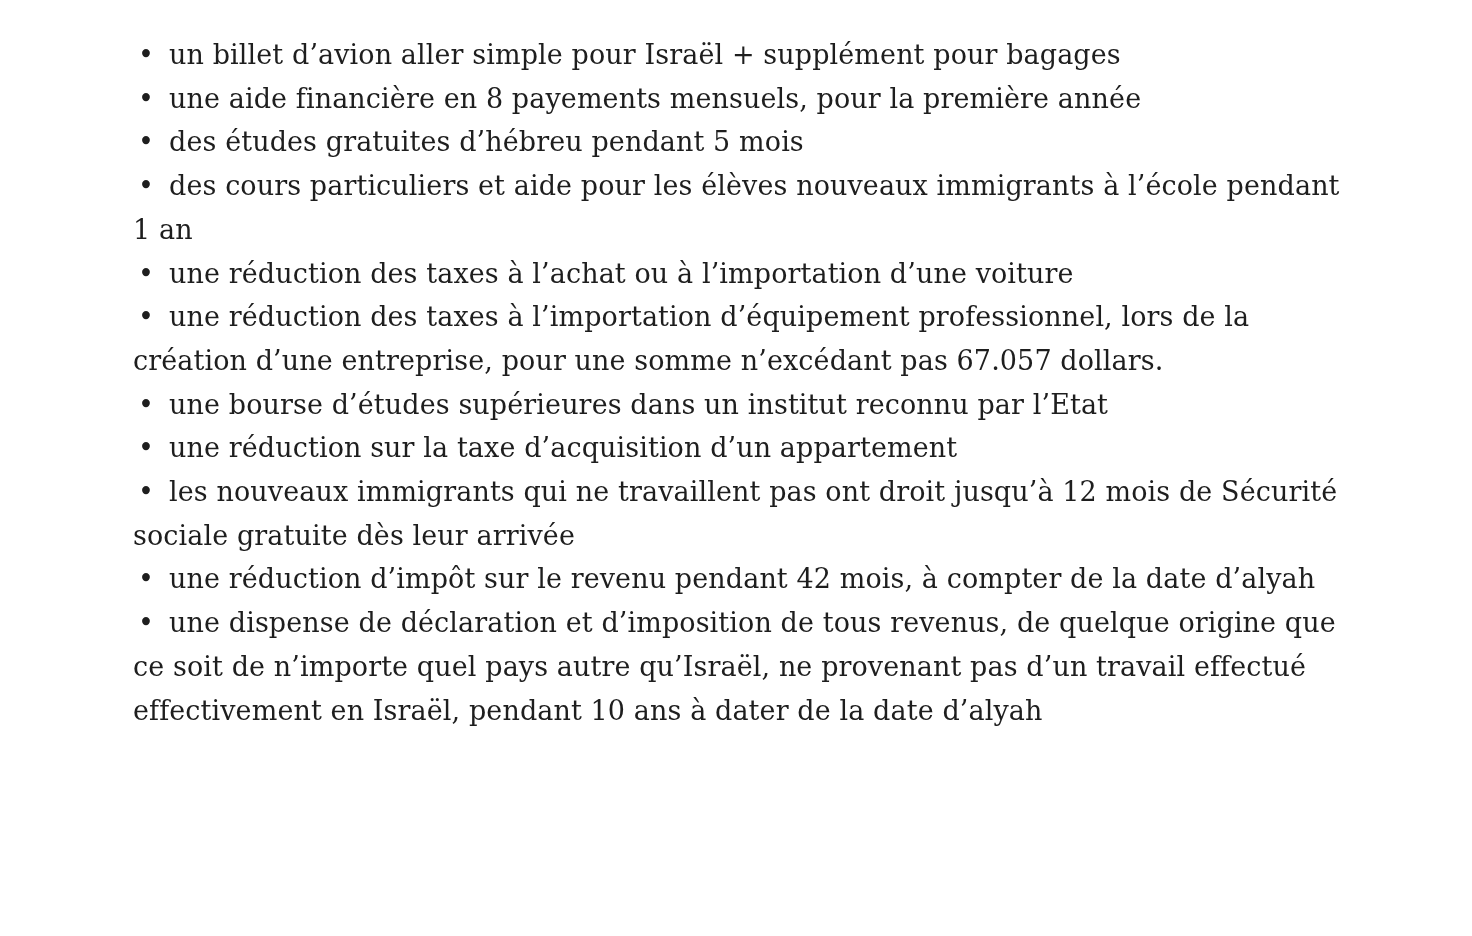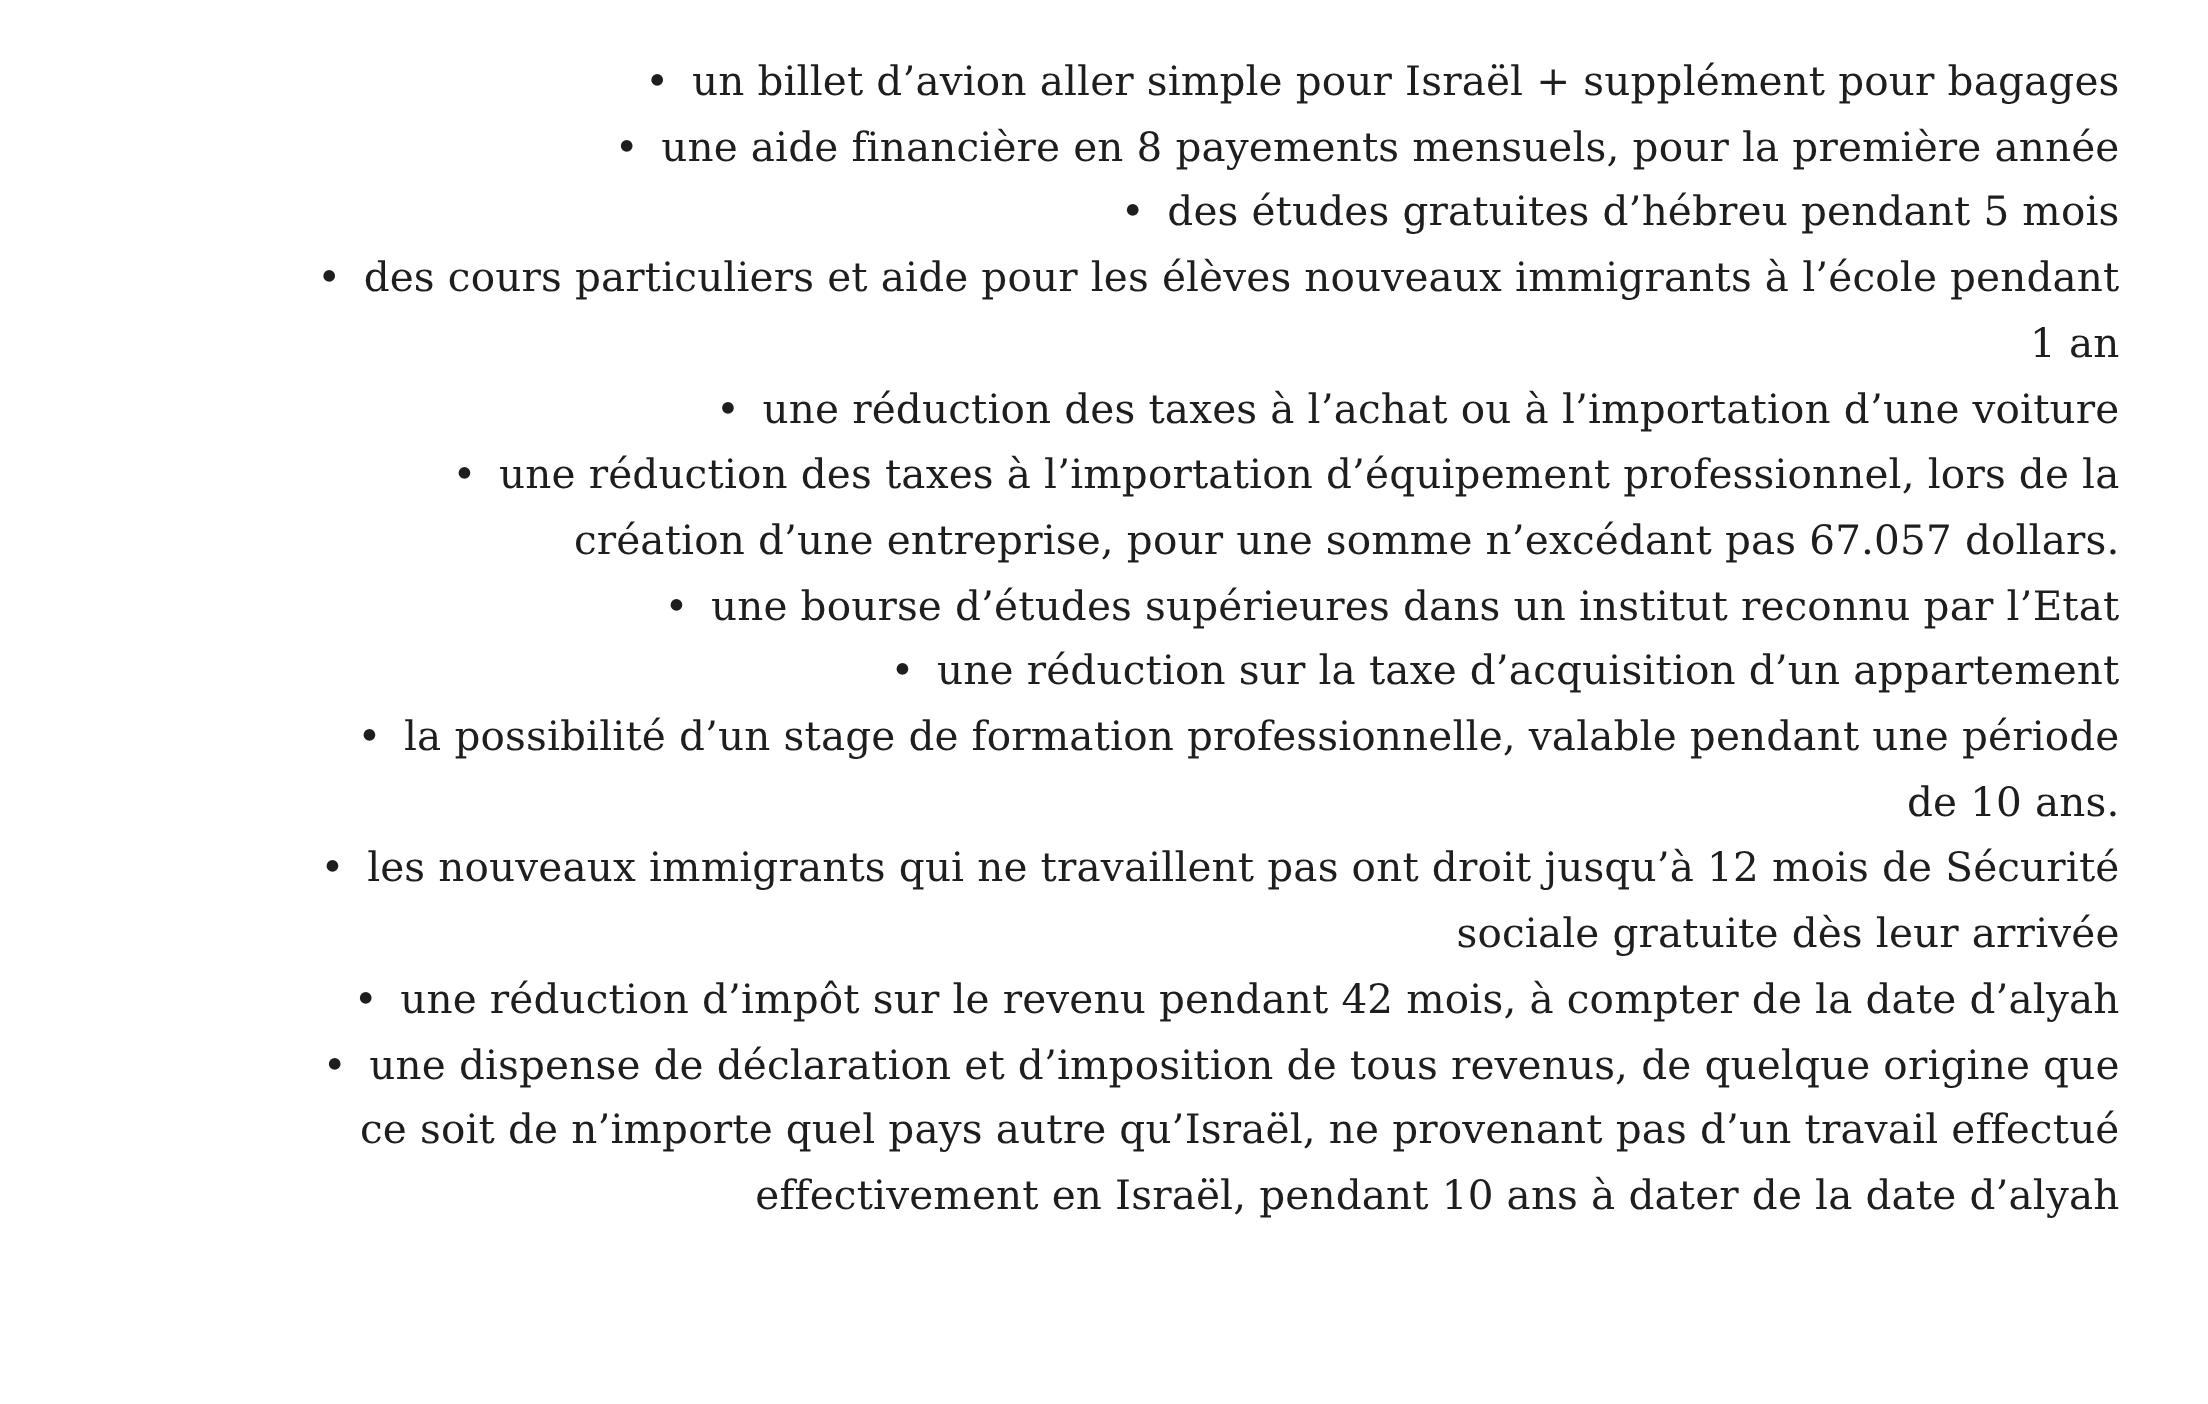--- a/index.html
+++ b/index.html
@@ -11,21 +11,20 @@
   body {
     width: 1472px;
     height: 936px;
     overflow: hidden;
     font-family: "DejaVu Serif", "Liberation Serif", serif;
     color: #1e1e1e;
   }
   .content {
     padding-top: 33px;
     padding-left: 133px;
-    text-align: right;
   }
   ul.benefits-list {
     list-style: none;
     margin: 0;
     padding: 0;
     width: 1280px;
     font-size: 27px;
     line-height: 43.7px;
     letter-spacing: 0.1px;
   }
@@ -67,24 +66,20 @@
       <span class="bullet">•</span><span class="item-text">une réduction des taxes à l’importation d’équipement professionnel, lors de la
 création d’une entreprise, pour une somme n’excédant pas 67.057 dollars.</span>
     </li>
     <li>
       <span class="bullet">•</span><span class="item-text">une bourse d’études supérieures dans un institut reconnu par l’Etat</span>
     </li>
     <li>
       <span class="bullet">•</span><span class="item-text">une réduction sur la taxe d’acquisition d’un appartement</span>
     </li>
     <li>
-      <span class="bullet">•</span><span class="item-text">la possibilité d’un stage de formation professionnelle, valable pendant une période
-de 10 ans.</span>
-    </li>
-    <li>
       <span class="bullet">•</span><span class="item-text">les nouveaux immigrants qui ne travaillent pas ont droit jusqu’à 12 mois de Sécurité
 sociale gratuite dès leur arrivée</span>
     </li>
     <li>
       <span class="bullet">•</span><span class="item-text">une réduction d’impôt sur le revenu pendant 42 mois, à compter de la date d’alyah</span>
     </li>
     <li>
       <span class="bullet">•</span><span class="item-text">une dispense de déclaration et d’imposition de tous revenus, de quelque origine que
 ce soit de n’importe quel pays autre qu’Israël, ne provenant pas d’un travail effectué
 effectivement en Israël, pendant 10 ans à dater de la date d’alyah</span>

